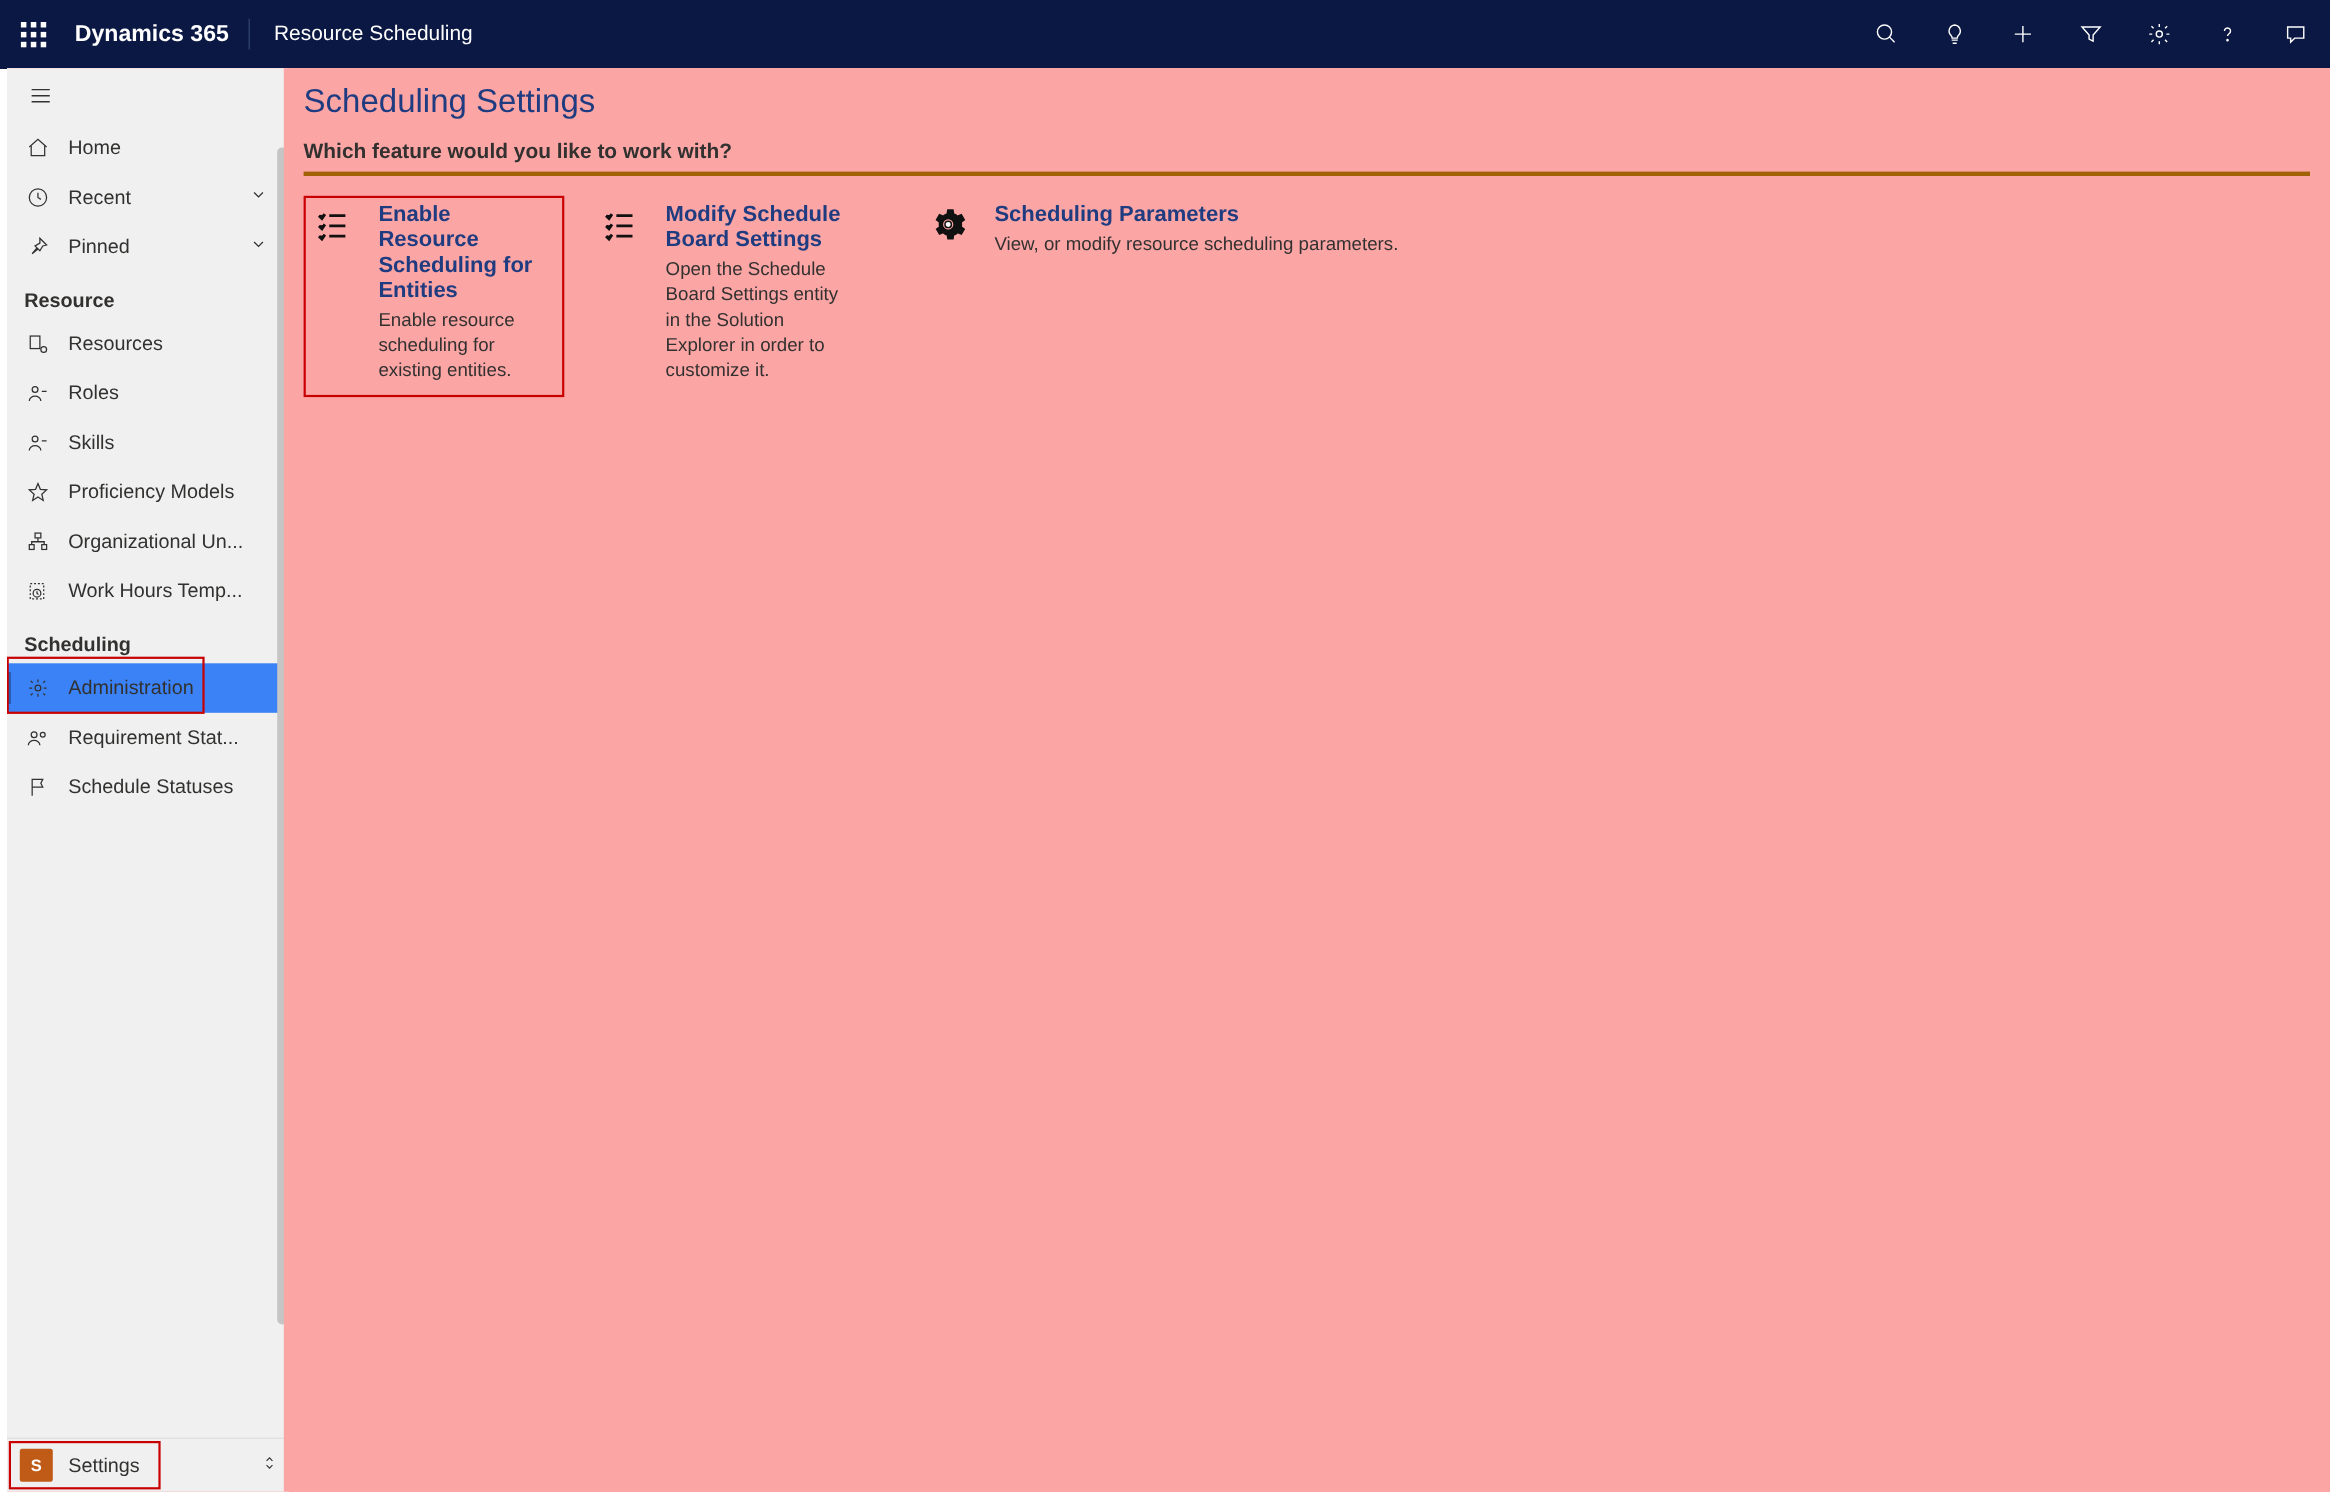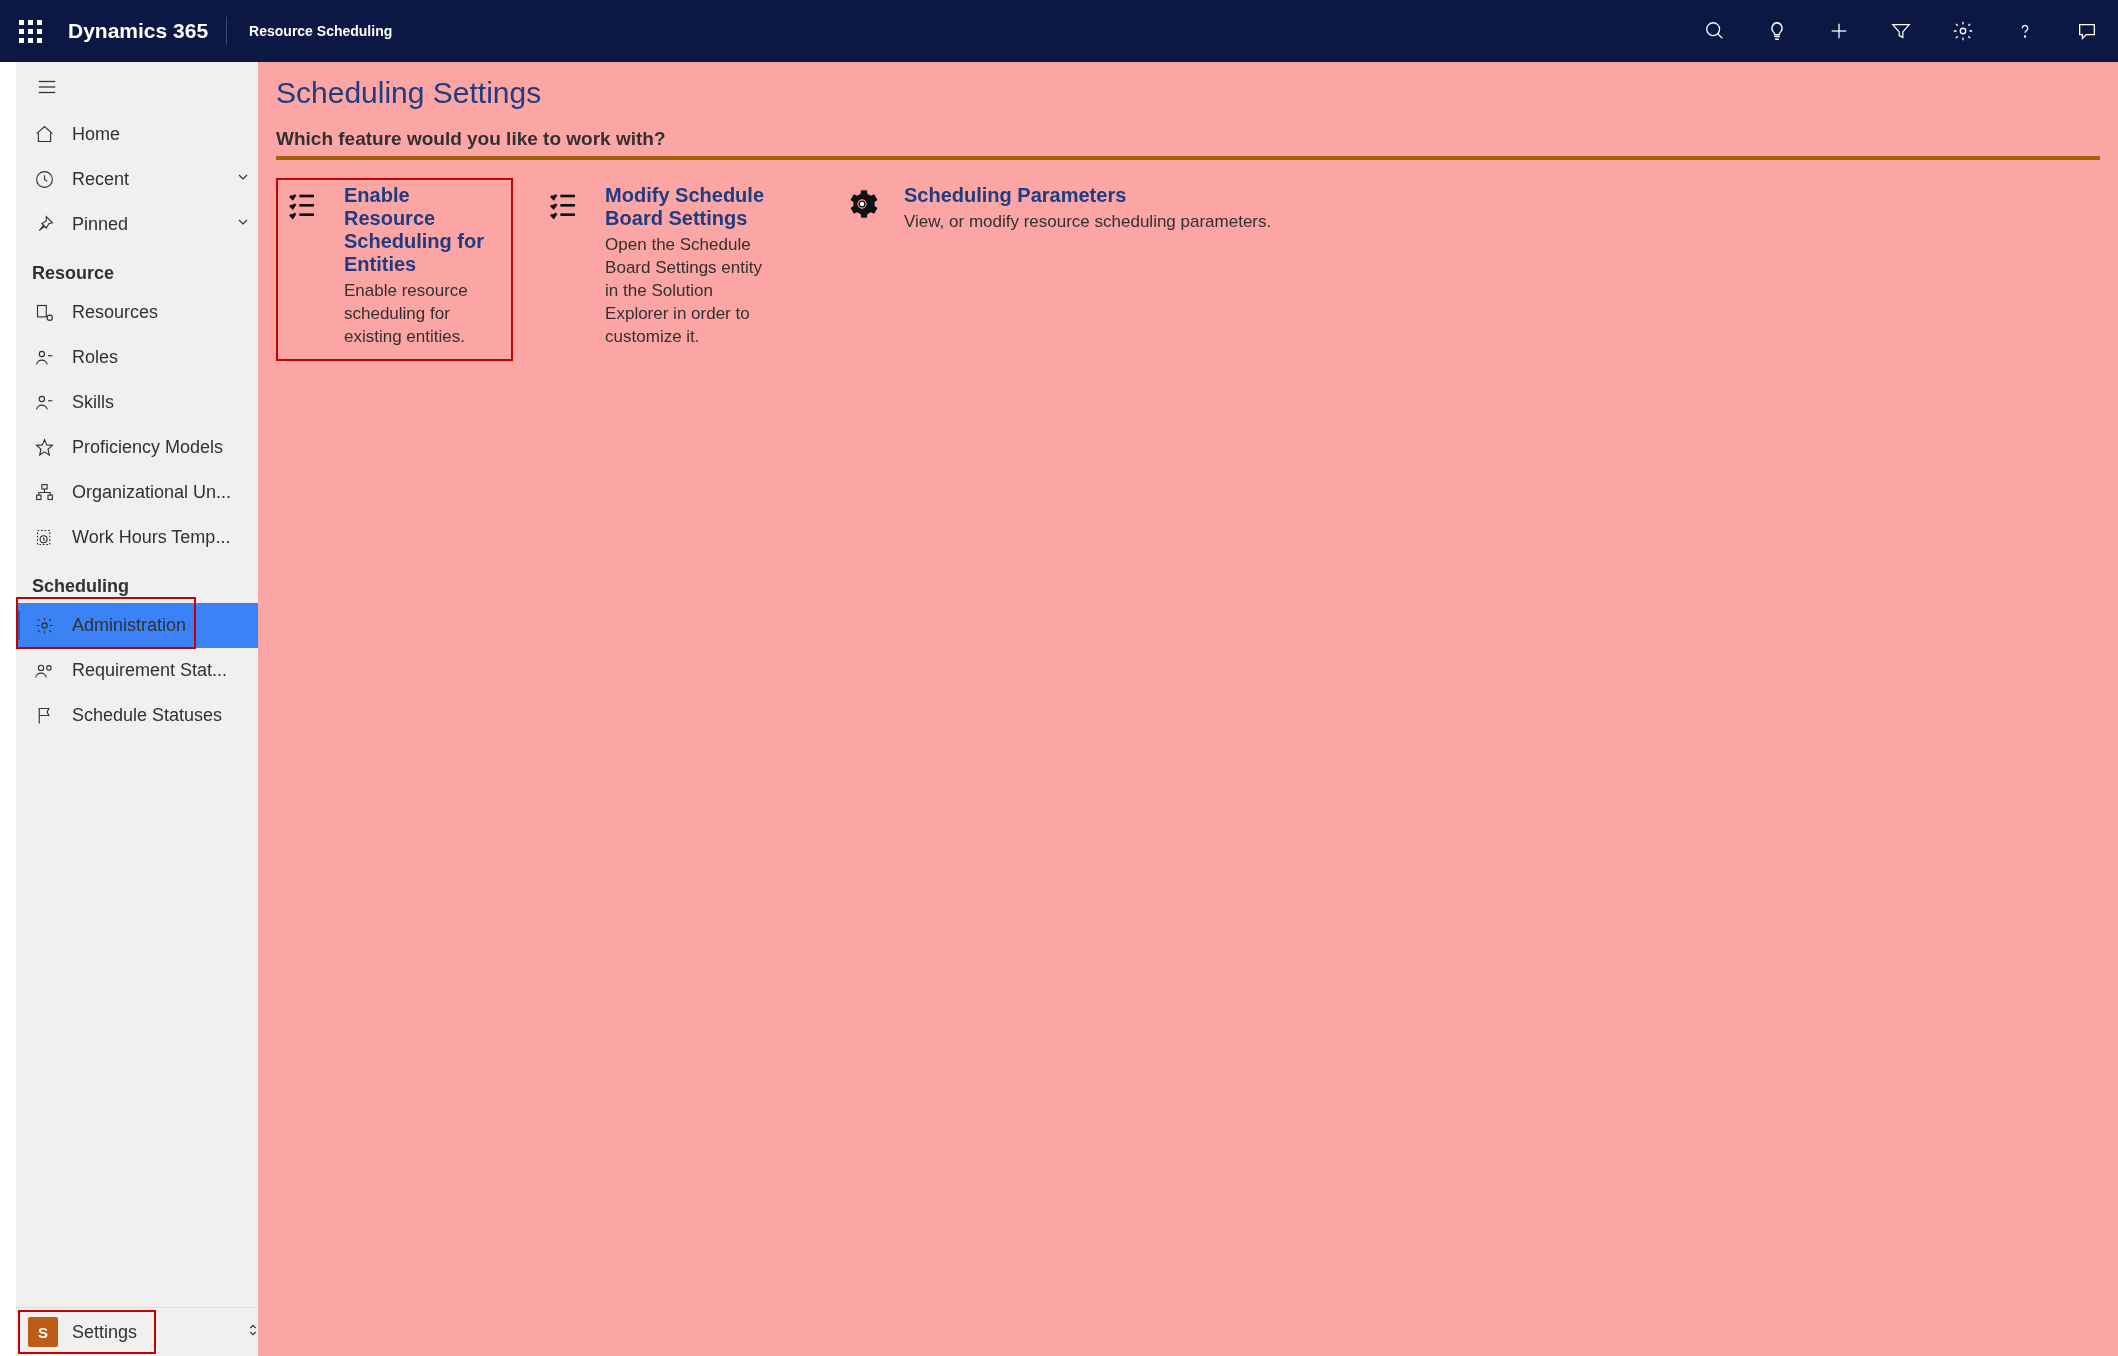--- a/index.html
+++ b/index.html
@@ -12,27 +12,27 @@
     --link-blue: #1f3c80;
     --red-box: #c80000;
   }
   
   .topbar{ position:fixed; top:0; left:0; right:0; height:var(--topbar-h); background:var(--topbar-bg); color:#fff; display:flex; align-items:center; }
   .waffle{ width:60px; height:100%; display:flex; align-items:center; justify-content:center; cursor:pointer; }
   .waffle-grid{ display:grid; grid-template-columns:repeat(3,5px); grid-template-rows:repeat(3,5px); gap:4px; }
   .waffle-grid span{ background:#fff; width:5px; height:5px; }
   .brand{ font-size:21px; font-weight:600; padding:0 18px 0 8px; cursor:pointer; }
   .divider{ width:1px; height:28px; background:#3a4a78; }
-  .app-name{ font-size:14px; font-weight:700; padding-left:22px; cursor:pointer; }
+  .app-name{ font-size:19px; font-weight:400; padding-left:22px; cursor:pointer; }
   .top-actions{ margin-left:auto; display:flex; align-items:center; height:100%; }
   .top-btn{ width:62px; height:100%; display:flex; align-items:center; justify-content:center; cursor:pointer; color:#fff; }
   .top-btn svg{ width:22px; height:22px; stroke:#fff; fill:none; stroke-width:1.4; }
 
   
-  .leftnav{ position:fixed; top:var(--topbar-h); left:16px; bottom:0; width:var(--nav-w); background:#f0f0f0; border-right:3px solid #ef4444; overflow:hidden; }
+  .leftnav{ position:fixed; top:var(--topbar-h); left:6px; bottom:0; width:var(--nav-w); background:#f0f0f0; border-right:1px solid #ef4444; overflow:hidden; }
   .nav-scroll{ position:absolute; top:0; left:0; right:0; bottom:var(--bottom-h); overflow:hidden; }
   .ham{ height:50px; display:flex; align-items:center; padding-left:20px; cursor:pointer; }
   .ham svg{ width:22px; height:22px; stroke:#323130; stroke-width:1.4; fill:none; }
   .nav-item{ height:45px; display:flex; align-items:center; padding:0 16px; cursor:pointer; font-size:18px; color:#323130; position:relative; }
   .nav-item .icon{ width:24px; height:24px; margin-right:16px; display:flex; align-items:center; justify-content:center; flex:0 0 24px; }
   .nav-item .icon svg{ width:21px; height:21px; stroke:#323130; fill:none; stroke-width:1.3; }
   .nav-item .label{ flex:1; white-space:nowrap; overflow:hidden; text-overflow:ellipsis; }
   .nav-item .chev{ flex:0 0 20px; }
   .nav-item .chev svg{ width:16px; height:16px; stroke:#323130; stroke-width:1.8; fill:none; }
   .nav-group{ padding:16px 16px 6px 16px; font-size:18px; font-weight:600; color:#323130; }

